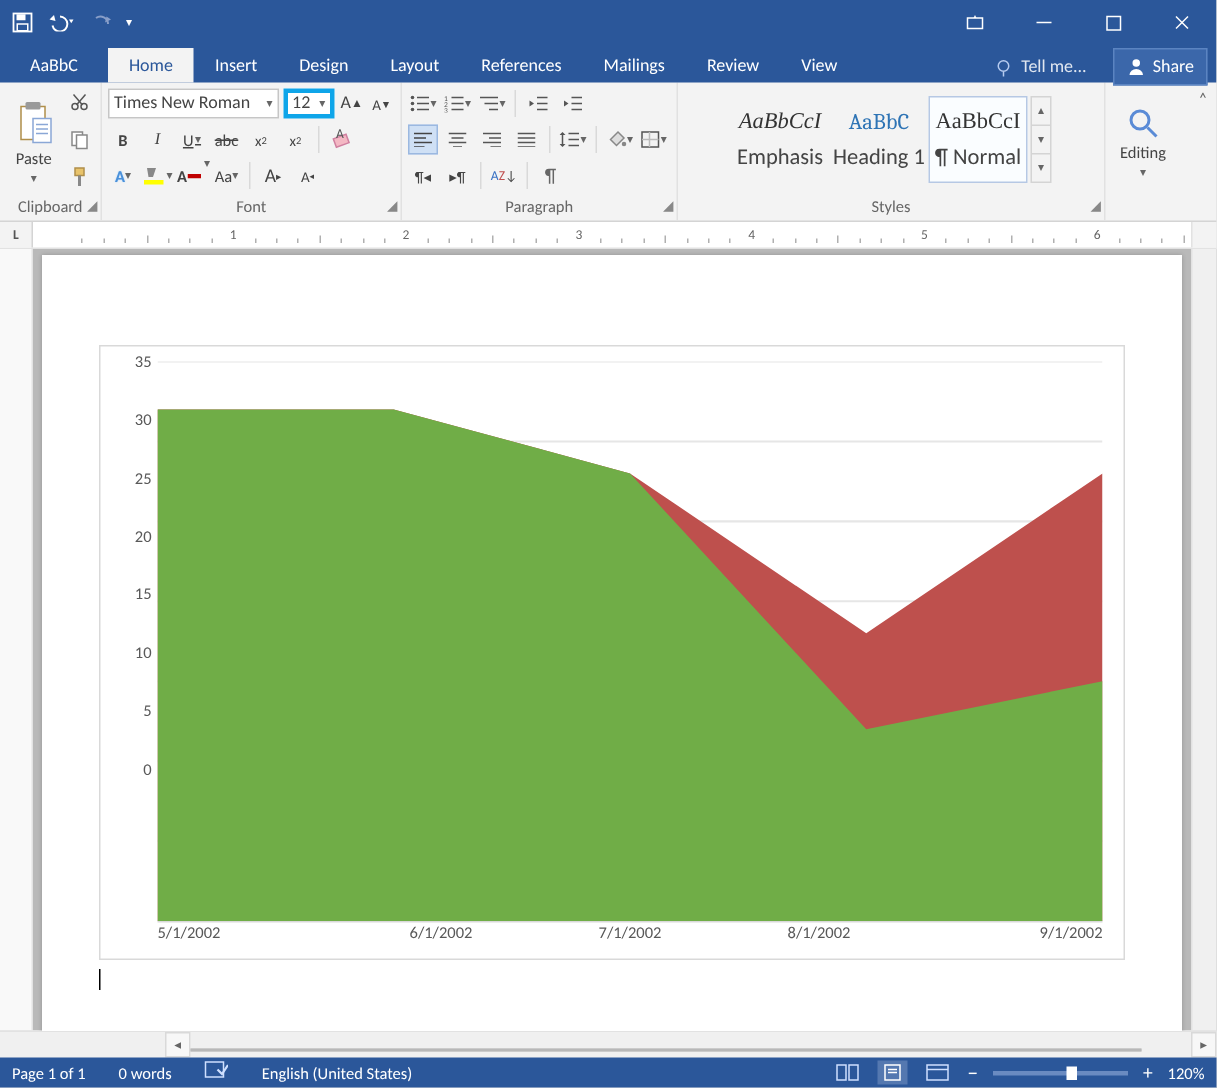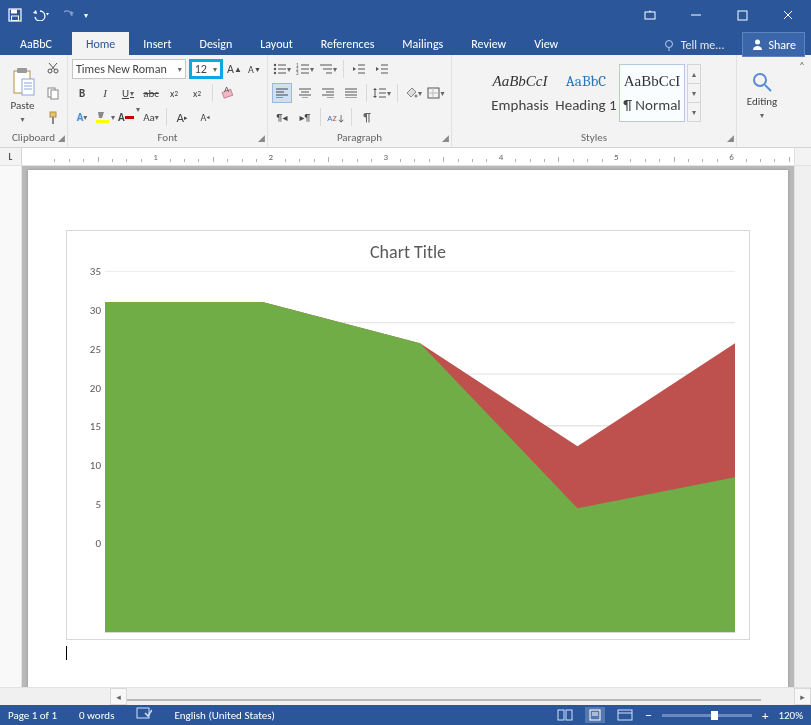--- a/index.html
+++ b/index.html
@@ -523,21 +523,20 @@
     </div>
   <div style="width:17px;background:#f3f3f3;border-left:1px solid #e2e2e2;"></div>
 </div>
 
 <div class="docwrap">
   <div class="vruler"></div>
   <div class="docscroll">
     <div class="page">
 
       <div class="chart">
-        <div class="chart-title">Chart Title</div>
 
         <div class="plot-wrap">
           <div class="yaxis" id="yaxis">
               <div style="top: 272px;">0</div>
               <div style="top: 233.143px;">5</div>
               <div style="top: 194.286px;">10</div>
               <div style="top: 155.429px;">15</div>
               <div style="top: 116.571px;">20</div>
               <div style="top: 77.7143px;">25</div>
               <div style="top: 38.8571px;">30</div>
@@ -553,20 +552,27 @@
                   <line x1="0" y1="116.57142857142858" x2="618" y2="116.57142857142858"></line>
                   <line x1="0" y1="77.71428571428571" x2="618" y2="77.71428571428571"></line>
                   <line x1="0" y1="38.85714285714287" x2="618" y2="38.85714285714287"></line>
                   <line x1="0" y1="0" x2="618" y2="0"></line>
                 </g>
                 <path d="M 0 272 L 0 23.314285714285724 L 154.5 23.314285714285724 L 309 54.39999999999999 L 463.5 132.11428571428573 L 618 54.39999999999999 L 618 272 Z" fill="#be504d"></path>
                 <path d="M 0 272 L 0 23.314285714285724 L 154.5 23.314285714285724 L 309 54.39999999999999 L 463.5 178.74285714285713 L 618 155.42857142857142 L 618 272 Z" fill="#70ad47"></path>
               </svg>
           </div>
         </div>
+        <div class="xaxis" id="xaxis">
+            <div>5/1/2002</div>
+            <div style="text-align: center;">6/1/2002</div>
+            <div style="text-align: center;">7/1/2002</div>
+            <div style="text-align: center;">8/1/2002</div>
+            <div>9/1/2002</div>
+          </div>
       </div>
 
       <span class="caret"></span>
     </div>
   </div>
   <div class="vscrollbar"></div>
 </div>
 
 <div class="hscroll">
   <div class="trackL"></div>

